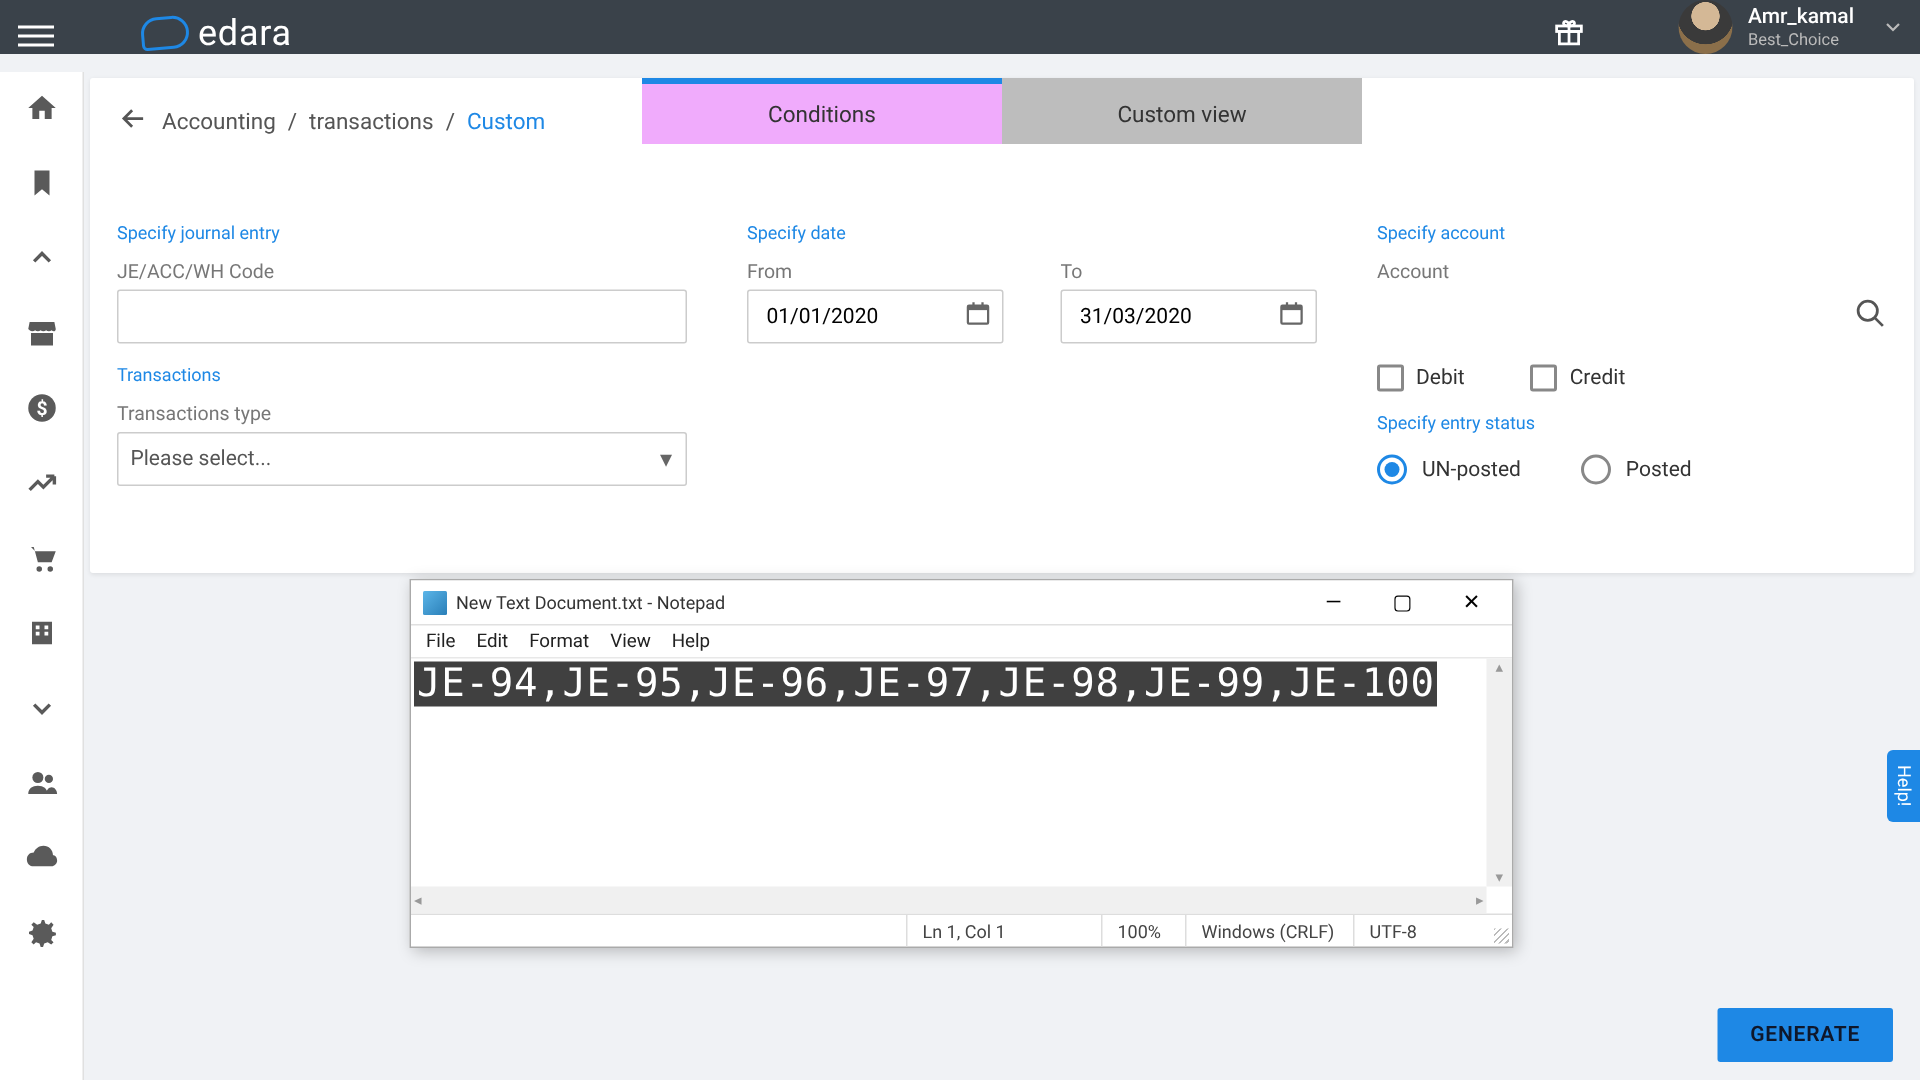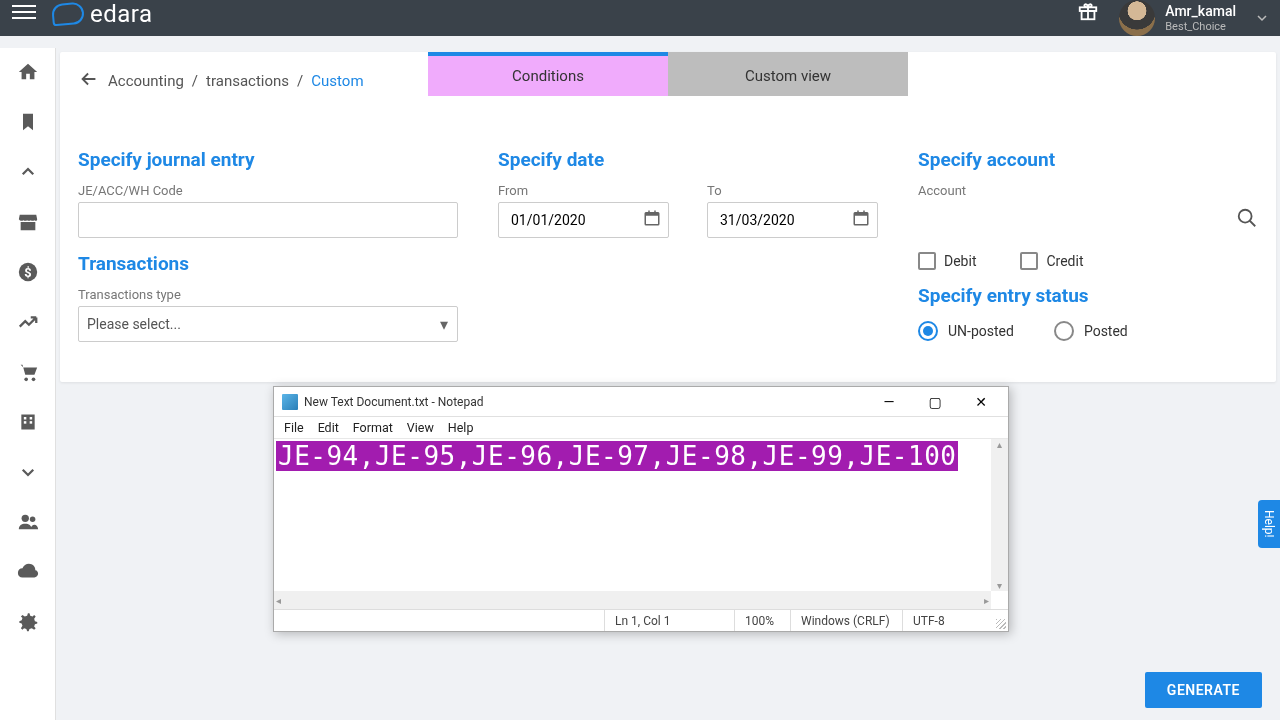--- a/index.html
+++ b/index.html
@@ -1,19 +1,19 @@
 <!DOCTYPE html>
 <html><head>
 <meta charset="utf-8">
 <style>
 * { margin: 0; padding: 0; box-sizing: border-box; font-family: -apple-system, BlinkMacSystemFont, "Segoe UI", Roboto, Arial, sans-serif; }
 body { width: 1280px; height: 720px; overflow: hidden; background: #f0f2f5; position: relative; }
 
 
-.topbar { height: 36px; background: #3a424a; display: flex; align-items: flex-start; padding: 0 12px; color: #fff; }
+.topbar { height: 36px; background: #3a424a; display: flex; align-items: flex-end; padding: 0 12px; color: #fff; gap: 42px; }
 .hamburger { width: 24px; height: 24px; cursor: pointer; display: flex; flex-direction: column; justify-content: center; gap: 4px; margin-right: 16px; }
 .hamburger span { height: 2px; background: #fff; width: 100%; }
 .logo { display: flex; align-items: center; gap: 6px; }
 .logo-icon { width: 32px; height: 22px; border: 2.5px solid #1e88e5; border-radius: 12px 12px 12px 4px; position: relative; transform: rotate(-5deg); }
 .logo-text { font-size: 24px; font-weight: 400; letter-spacing: 0.5px; }
 .topbar-spacer { flex: 1; }
 .gift-icon { margin-right: 20px; cursor: pointer; }
 .user-area { display: flex; align-items: center; gap: 10px; cursor: pointer; }
 .avatar { width: 36px; height: 36px; border-radius: 50%; background: #8b6f4a; background-image: radial-gradient(circle at 50% 30%, #d4b896 30%, #3a3a3a 31%, #3a3a3a 60%, #8b6f4a 61%); }
 .user-texts { display: flex; flex-direction: column; line-height: 1.2; }
@@ -37,21 +37,21 @@
 .tab { width: 240px; height: 44px; display: flex; align-items: center; justify-content: center; font-size: 15px; cursor: pointer; border-top: 4px solid transparent; }
 .tab.active { border-top-color: #1e88e5; background: #f0abfc; color: #333; }
 .tab.inactive { background: #bdbdbd; color: #333; }
 
 
 .form-body { padding: 18px 18px 0 18px; display: flex; gap: 40px; margin-top: 36px; }
 .col { display: flex; flex-direction: column; }
 .col1 { width: 380px; }
 .col2 { width: 380px; }
 .col3 { flex: 1; }
-.section-title { color: #1e88e5; font-size: 19px; font-weight: 700; margin-bottom: 6px; }
+.section-title { color: #1e88e5; font-size: 12px; font-weight: 400; margin-bottom: 6px; }
 .field-label { font-size: 13px; color: #777; margin-bottom: 4px; margin-top: 6px; }
 .text-input { height: 36px; border: 1px solid #ccc; border-radius: 2px; padding: 0 12px; font-size: 14px; width: 100%; }
 .date-row { display: flex; gap: 38px; }
 .date-field { flex: 1; }
 .date-input-wrap { position: relative; }
 .date-icon { position: absolute; right: 8px; top: 50%; transform: translateY(-50%); color: #666; }
 .select-wrap { position: relative; }
 .select-input { height: 36px; border: 1px solid #ccc; border-radius: 2px; padding: 0 8px; font-size: 14px; width: 100%; color: #555; background: #fff; appearance: none; }
 .select-caret { position: absolute; right: 10px; top: 50%; transform: translateY(-50%); color: #666; pointer-events: none; }
 .account-row { display: flex; align-items: center; gap: 10px; }
@@ -59,35 +59,35 @@
 .check-row { display: flex; gap: 44px; margin-top: 14px; align-items: center; }
 .check-item { display: flex; align-items: center; gap: 8px; font-size: 14px; color: #333; }
 .checkbox { width: 18px; height: 18px; border: 2px solid #888; border-radius: 2px; cursor: pointer; }
 .radio-row { display: flex; gap: 40px; align-items: center; margin-top: 8px; }
 .radio-item { display: flex; align-items: center; gap: 10px; font-size: 14px; color: #333; }
 .radio { width: 20px; height: 20px; border: 2px solid #888; border-radius: 50%; cursor: pointer; display: flex; align-items: center; justify-content: center; }
 .radio.checked { border-color: #1e88e5; }
 .radio.checked::after { content: ''; width: 10px; height: 10px; background: #1e88e5; border-radius: 50%; }
 
 
-.generate-btn { position: absolute; right: 18px; bottom: 12px; background: #1e88e5; color: #ffffff; border: none; padding: 10px 22px; font-size: 14px; font-weight: 600; letter-spacing: 0.5px; border-radius: 2px; cursor: pointer; }
+.generate-btn { position: absolute; right: 18px; bottom: 12px; background: #1e88e5; color: #0f172a; border: none; padding: 10px 22px; font-size: 14px; font-weight: 600; letter-spacing: 0.5px; border-radius: 2px; cursor: pointer; }
 
 
 .help-tab { position: absolute; right: 0; top: 500px; background: #1e88e5; color: #fff; padding: 10px 4px; font-size: 12px; writing-mode: vertical-rl; border-radius: 4px 0 0 4px; cursor: pointer; }
 
 
 .notepad { position: absolute; left: 273px; top: 386px; width: 736px; background: #fff; border: 1px solid #aaa; box-shadow: 2px 2px 10px rgba(0,0,0,0.25); }
 .np-titlebar { height: 30px; background: #fff; display: flex; align-items: center; padding: 0 4px 0 8px; border-bottom: 1px solid #e0e0e0; }
 .np-icon { width: 16px; height: 16px; background: linear-gradient(135deg,#5bb5e8,#2a7fb8); margin-right: 6px; border-radius: 1px; }
 .np-title { font-size: 12px; color: #333; flex: 1; }
 .np-wbtn { width: 46px; height: 28px; display: flex; align-items: center; justify-content: center; cursor: pointer; font-size: 14px; }
 .np-menubar { display: flex; gap: 14px; padding: 3px 10px; font-size: 12.5px; color: #222; border-bottom: 1px solid #e8e8e8; }
 .np-menuitem { cursor: pointer; }
 .np-content { height: 170px; position: relative; padding: 2px 0 0 2px; overflow: hidden; }
-.np-text-sel { background: #a21caf; color: #fff; font-family: Consolas, monospace; font-size: 26px; letter-spacing: 0.5px; padding: 0 2px; display: inline; }
+.np-text-sel { background: #404040; color: #fff; font-family: Consolas, monospace; font-size: 26px; letter-spacing: 0.5px; padding: 0 2px; display: inline; }
 .np-scroll-v { position: absolute; right: 0; top: 0; bottom: 18px; width: 17px; background: #f0f0f0; display: flex; flex-direction: column; justify-content: space-between; }
 .np-scroll-h { position: absolute; left: 0; right: 17px; bottom: 0; height: 18px; background: #f0f0f0; display: flex; justify-content: space-between; padding: 0 2px; align-items: center; }
 .np-sbtn { color: #999; font-size: 10px; text-align: center; }
 .np-status { height: 22px; border-top: 1px solid #ddd; display: flex; font-size: 12px; color: #444; }
 .np-status-cell { border-left: 1px solid #ddd; padding: 2px 10px; display: flex; align-items: center; }
 .np-status-spacer { flex: 1; }
 .np-resize { width: 16px; display: flex; align-items: flex-end; justify-content: flex-end; padding: 2px; }
 .np-grip { width: 10px; height: 10px; background: repeating-linear-gradient(135deg,#bbb 0,#bbb 1px,transparent 1px,transparent 3px); }
 </style>
 </head>

